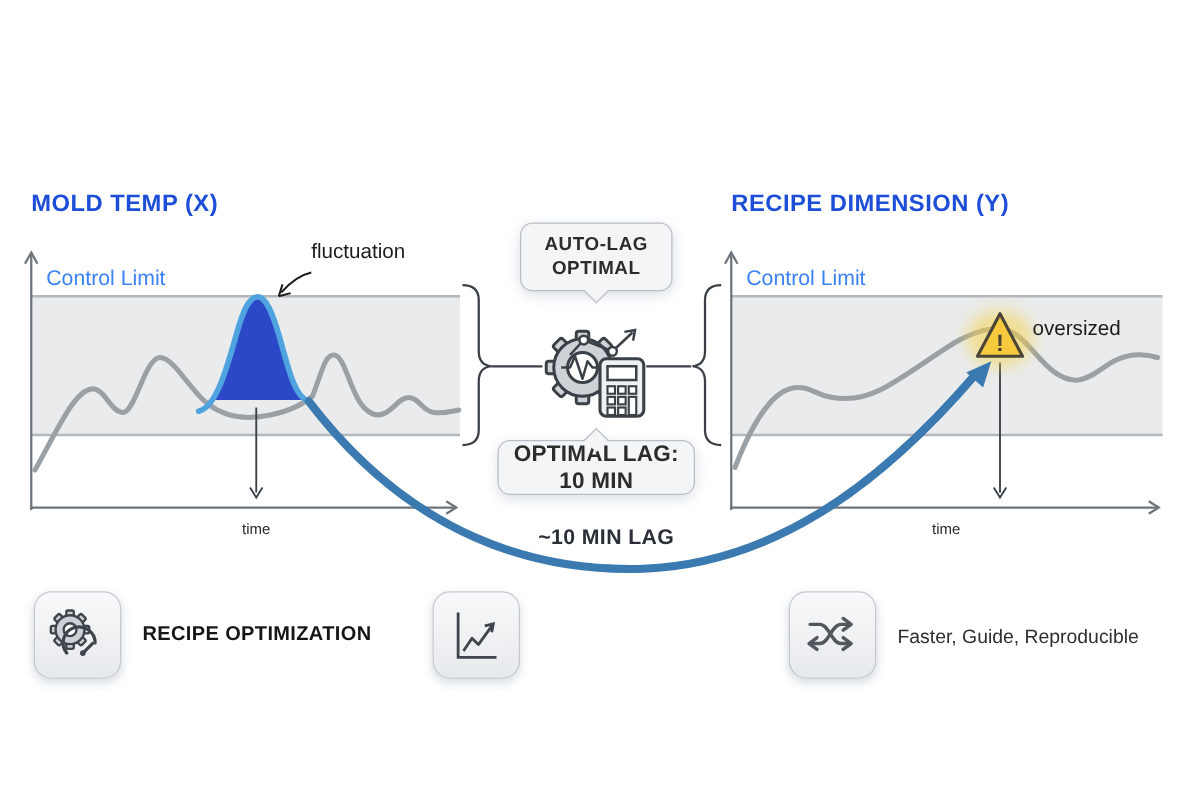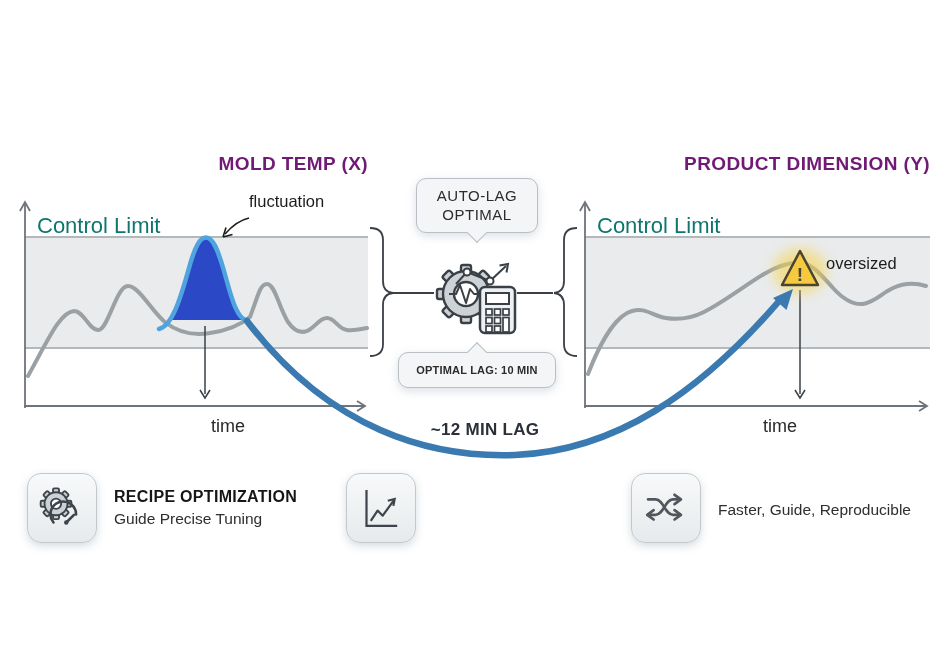--- a/index.html
+++ b/index.html
@@ -2,35 +2,35 @@
 <html><head>
 <meta charset="utf-8">
 <style>
   html,body{margin:0;padding:0;background:#fff;}
   .canvas{
     position:relative;width:944px;height:646px;background:#ffffff;
     font-family:"Liberation Sans", sans-serif;overflow:hidden;
   }
   .abs{position:absolute;}
   .chart-title{
-    font-size:19px;font-weight:600;letter-spacing:.4px;color:#701a75;
-    text-align:right;
-  }
-  .ctrl-label{font-size:22px;color:#0f766e;font-weight:400;}
+    font-size:19px;font-weight:600;letter-spacing:.4px;color:#1d4ed8;
+    text-align:left;
+  }
+  .ctrl-label{font-size:17px;color:#3b82f6;font-weight:400;}
   .annot{font-size:16.5px;color:#1c1c1c;}
-  .time-label{font-size:18px;color:#2a2a2a;text-align:right;}
+  .time-label{font-size:12px;color:#2a2a2a;text-align:center;}
   .bubble{
     background:#f3f5f7;border:1.5px solid #b9bfc5;border-radius:10px;
     box-shadow:0 3px 10px rgba(120,140,160,.28);
     color:#2c2c2c;text-align:center;
   }
   .bubble-top{left:416px;top:178px;width:120px;padding:7px 0 8px 0;
-    font-size:15px;font-weight:400;letter-spacing:.5px;line-height:19px;}
-  .bubble-bottom{left:398px;top:352px;width:156px;padding:11px 0;
-    font-size:11px;font-weight:600;letter-spacing:.2px;}
+    font-size:15px;font-weight:700;letter-spacing:.5px;line-height:19px;}
+  .bubble-bottom{left:398px;top:352px;width:156px;padding:0 0;
+    font-size:18px;font-weight:600;letter-spacing:.2px;}
   .tail{position:absolute;width:13px;height:13px;background:#f3f5f7;left:50%;margin-left:-7px;}
   .tail-down{bottom:-8px;transform:rotate(45deg);
     border-right:1.5px solid #b9bfc5;border-bottom:1.5px solid #b9bfc5;}
   .tail-up{top:-8px;transform:rotate(45deg);
     border-left:1.5px solid #b9bfc5;border-top:1.5px solid #b9bfc5;}
   .lag-label{left:415px;top:420px;width:140px;text-align:center;
     font-size:17px;font-weight:700;color:#2a2f38;letter-spacing:.3px;}
   .feature{display:flex;align-items:center;gap:17px;top:473px;}
   .icon-box{
     width:68px;height:68px;border-radius:14px;flex:0 0 auto;
@@ -149,36 +149,36 @@
       <path d="M 247 321 C 330 430 430 458 515 455 C 615 451 700 393 780 300" fill="none" stroke="#3a7ab0" stroke-width="6.5" stroke-linecap="round"></path>
       <polygon points="793,289 786.5,310 773,298" fill="#3a7ab0"></polygon>
     </g>
   </svg>
 
   <div class="abs chart-title" style="left:25px;top:153px;width:343px">MOLD TEMP (X)</div>
   <div class="abs ctrl-label" style="left:37px;top:213px">Control Limit</div>
   <div class="abs annot" style="left:249px;top:192px">fluctuation</div>
   <div class="abs time-label" style="left:165px;top:416px;width:80px">time</div>
 
-  <div class="abs chart-title" style="left:585px;top:153px;width:345px">PRODUCT DIMENSION (Y)</div>
+  <div class="abs chart-title" style="left:585px;top:153px;width:345px">RECIPE DIMENSION (Y)</div>
   <div class="abs ctrl-label" style="left:597px;top:213px">Control Limit</div>
   <div class="abs annot" style="left:826px;top:254px">oversized</div>
   <div class="abs time-label" style="left:717px;top:416px;width:80px">time</div>
 
   <div class="abs bubble bubble-top">
     <div>AUTO-LAG</div>
     <div>OPTIMAL</div>
     <span class="tail tail-down"></span>
   </div>
   <div class="abs bubble bubble-bottom">
     <span>OPTIMAL LAG: 10 MIN</span>
     <span class="tail tail-up"></span>
   </div>
 
-  <div class="abs lag-label">~12 MIN LAG</div>
+  <div class="abs lag-label">~10 MIN LAG</div>
 
   <div class="abs feature" style="left:27px">
     <div class="icon-box">
       <svg width="58" height="58" viewBox="0 0 68 68">
         <g fill="#ccd1d5" stroke="#3e444b" stroke-width="2.2">
           <rect x="23.5" y="11" width="7" height="8" rx="1.5" transform="rotate(0 27 29)"></rect>
           <rect x="23.5" y="11" width="7" height="8" rx="1.5" transform="rotate(45 27 29)"></rect>
           <rect x="23.5" y="11" width="7" height="8" rx="1.5" transform="rotate(90 27 29)"></rect>
           <rect x="23.5" y="11" width="7" height="8" rx="1.5" transform="rotate(135 27 29)"></rect>
           <rect x="23.5" y="11" width="7" height="8" rx="1.5" transform="rotate(180 27 29)"></rect>
@@ -188,21 +188,20 @@
         </g>
         <circle cx="27" cy="29" r="13.5" fill="#ccd1d5" stroke="#3e444b" stroke-width="2.2"></circle>
         <circle cx="27" cy="29" r="6" fill="#ffffff" stroke="#3e444b" stroke-width="2.2"></circle>
         <path d="M 24 51 A 15 15 0 1 1 50.5 41.5" fill="none" stroke="#3e444b" stroke-width="3" stroke-linecap="round"></path>
         <line x1="39" y1="51" x2="48" y2="42" stroke="#3e444b" stroke-width="3" stroke-linecap="round"></line>
         <circle cx="39" cy="51" r="2.6" fill="#3e444b"></circle>
       </svg>
     </div>
     <div>
       <div class="f-title">RECIPE OPTIMIZATION</div>
-      <div class="f-sub">Guide Precise Tuning</div>
     </div>
   </div>
 
   <div class="abs feature" style="left:346px">
     <div class="icon-box">
       <svg width="58" height="58" viewBox="0 0 68 68">
         <polyline points="17,13 17,55 53,55" fill="none" stroke="#3e444b" stroke-width="2.6"></polyline>
         <polyline points="22,49 30,37 36,43 49,25" fill="none" stroke="#3e444b" stroke-width="2.6" stroke-linejoin="round"></polyline>
         <polyline points="42,25.5 50,23.5 48.5,31.5" fill="none" stroke="#3e444b" stroke-width="2.6"></polyline>
       </svg>

